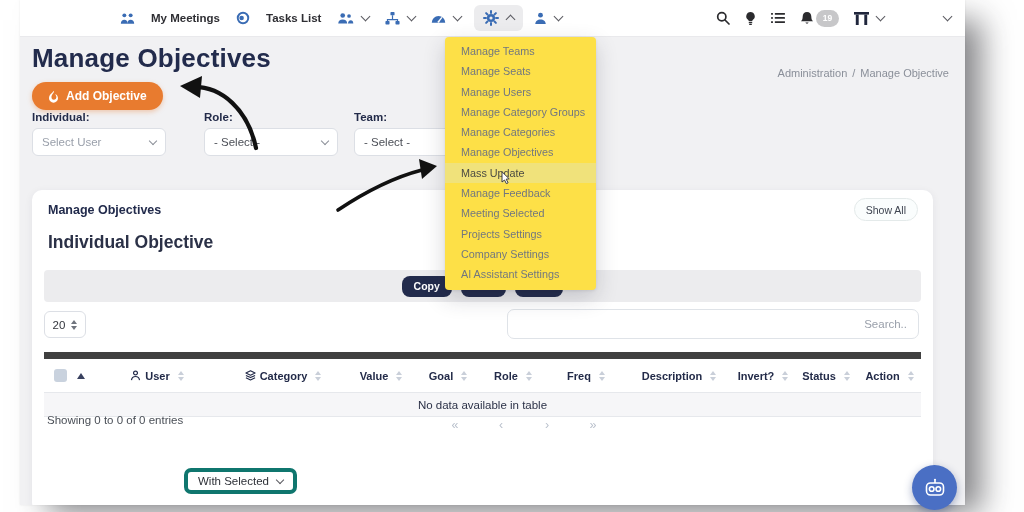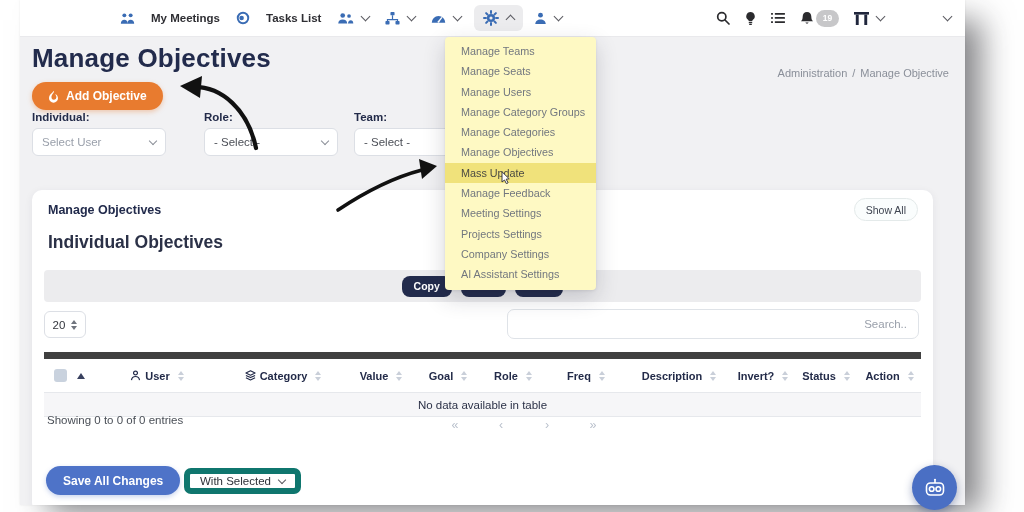--- a/index.html
+++ b/index.html
@@ -22,21 +22,21 @@
   .chev.up{transform:rotate(-135deg);margin-top:3px;}
   .gear-btn{display:flex;align-items:center;gap:8px;background:#ececee;border-radius:6px;padding:5px 9px;cursor:pointer;}
   .icon{display:inline-flex;align-items:center;justify-content:center;flex:none;}
   .nav-right{margin-left:auto;display:flex;align-items:center;gap:15px;}
   .bell-wrap{display:flex;align-items:center;}
   .badge{min-width:17px;height:17px;margin-left:2px;border-radius:9px;background:#c7c7c9;color:#fff;
          font-size:8.5px;font-weight:700;display:flex;align-items:center;justify-content:center;padding:0 3px;}
   .nav-end-gap{width:30px;flex:none;}
 
   
-  .dropdown{position:absolute;left:445px;top:37px;width:151px;background:#fef9c3;z-index:40;
+  .dropdown{position:absolute;left:445px;top:37px;width:151px;background:#fde047;z-index:40;
             box-shadow:0 8px 22px rgba(40,40,60,.20), 0 1px 3px rgba(0,0,0,.08);border-radius:4px;padding:4px 0 5px;}
   .dropdown .mi{height:20.3px;line-height:20.3px;font-size:10.8px;color:#72777f;padding-left:16px;cursor:pointer;white-space:nowrap;}
   .dropdown .mi.highlight{background:#f0e27b;color:#4a4a42;}
 
   
   .page-title{position:absolute;left:12px;top:6px;font-size:26px;font-weight:800;color:#222b4c;letter-spacing:.2px;}
   .breadcrumb{position:absolute;right:16px;top:30px;font-size:11px;color:#8a8f99;display:flex;gap:5px;}
   .breadcrumb .cur{color:#8a8f99;}
   .btn-add{position:absolute;left:12px;top:45px;height:28px;display:inline-flex;align-items:center;gap:7px;
            background:#e87b2f;color:#fff;border:none;border-radius:15px;padding:0 16px;font-size:12px;font-weight:600;
@@ -87,21 +87,21 @@
   .sorted-asc{width:0;height:0;border-left:4px solid transparent;border-right:4px solid transparent;
               border-bottom:6px solid #39415f;margin-left:6px;}
   .empty-row{height:23px;background:#f6f6f8;border-bottom:1px solid #e6e8ec;display:flex;align-items:center;
              justify-content:center;font-size:11.5px;color:#2b3147;}
   .showing{position:absolute;left:15px;top:224px;font-size:11.5px;color:#4a4f57;}
   .pagination{position:absolute;left:416px;top:228px;display:flex;gap:32px;}
   .pagination span{width:14px;text-align:center;font-size:12.5px;color:#b9c0cc;cursor:pointer;}
 
   .btn-save{position:absolute;left:14px;top:276px;height:29px;background:#4e73c8;color:#fff;border:none;border-radius:15px;
             padding:0 17px;font-size:12px;font-weight:600;font-family:inherit;cursor:pointer;box-shadow:0 2px 5px rgba(78,115,200,.3);}
-  .with-selected{position:absolute;left:152px;top:278px;height:26px;background:#fff;border:6px solid #0f766e;border-radius:7px;
+  .with-selected{position:absolute;left:152px;top:278px;height:26px;background:#fff;border:4px solid #0f766e;border-radius:7px;
                  display:inline-flex;align-items:center;gap:8px;padding:0 10px;font-size:11.5px;color:#2e3138;cursor:pointer;box-sizing:border-box;}
   .with-selected .chev{width:5px;height:5px;}
 
   
   .fab{position:absolute;left:912px;top:465px;width:45px;height:45px;border-radius:50%;background:#4a6fc4;border:none;
        display:flex;align-items:center;justify-content:center;cursor:pointer;z-index:45;box-shadow:0 3px 8px rgba(40,60,120,.4);}
   .annot{position:absolute;left:0;top:0;width:1024px;height:512px;z-index:50;pointer-events:none;}
   .cursor-icon{position:absolute;left:501px;top:170px;z-index:46;pointer-events:none;}
 </style>
 </head>
@@ -282,21 +282,21 @@
         <div class="flabel">Team:</div>
         <div class="fselect">
           <span class="val">- Select -</span>
           <span class="chev"></span>
         </div>
       </div>
 
       <div class="card">
         <div class="card-title">Manage Objectives</div>
         <button class="btn-showall">Show All</button>
-        <div class="section-title">Individual Objectives</div>
+        <div class="section-title">Individual Objective</div>
 
         <div class="band">
           <button class="btn-export">Copy</button>
           <button class="btn-export">CSV</button>
           <button class="btn-export">Print</button>
         </div>
 
         <div class="pagesize">
           <span>20</span>
           <span class="updown">
@@ -400,39 +400,38 @@
         </div>
 
         <div class="showing">Showing 0 to 0 of 0 entries</div>
         <div class="pagination">
           <span>«</span>
           <span>‹</span>
           <span>›</span>
           <span>»</span>
         </div>
 
-        <button class="btn-save">Save All Changes</button>
         <div class="with-selected">
           <span>With Selected</span>
           <span class="chev"></span>
         </div>
       </div>
     </div>
   </div>
 
   <div class="dropdown">
     <div class="mi">Manage Teams</div>
     <div class="mi">Manage Seats</div>
     <div class="mi">Manage Users</div>
     <div class="mi">Manage Category Groups</div>
     <div class="mi">Manage Categories</div>
     <div class="mi">Manage Objectives</div>
     <div class="mi highlight">Mass Update</div>
     <div class="mi">Manage Feedback</div>
-    <div class="mi">Meeting Settings</div>
+    <div class="mi">Meeting Selected</div>
     <div class="mi">Projects Settings</div>
     <div class="mi">Company Settings</div>
     <div class="mi">AI Assistant Settings</div>
   </div>
 
   <span class="cursor-icon">
     <svg width="10" height="13" viewBox="0 0 10 13">
         <path d="M1 .8l7.2 7-3 .4 1.9 3.6-1.7.9-1.9-3.7L1 11z" fill="#fff" stroke="#3c3c40" stroke-width="1"></path>
       </svg>
   </span>

